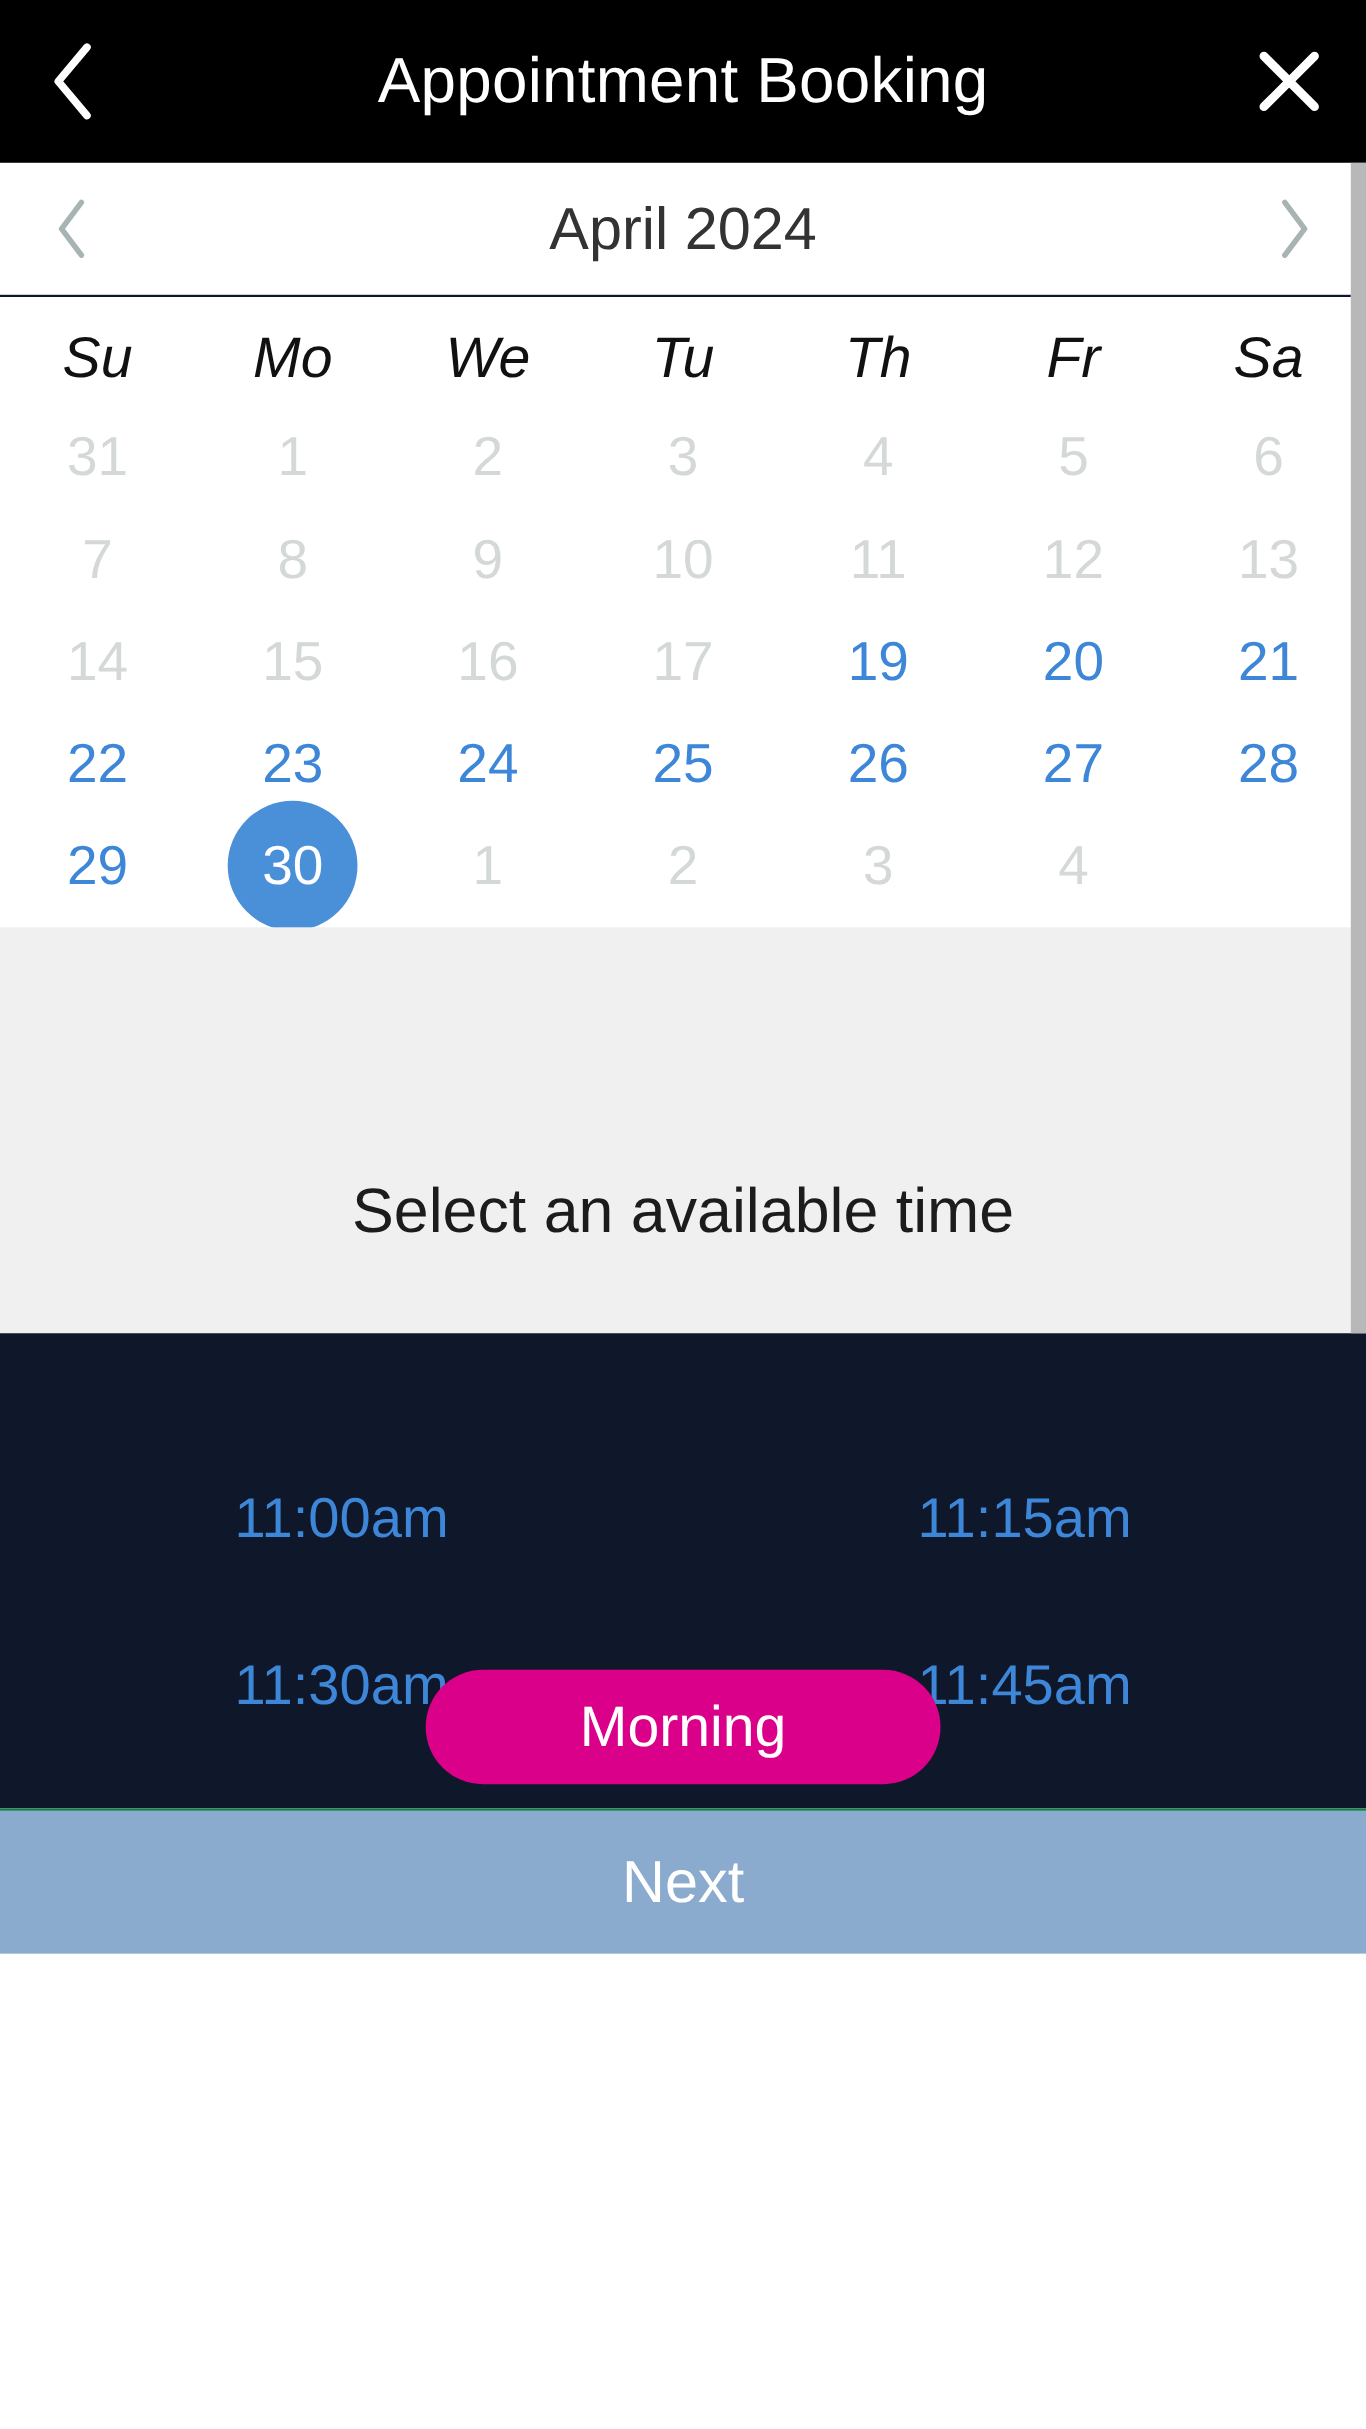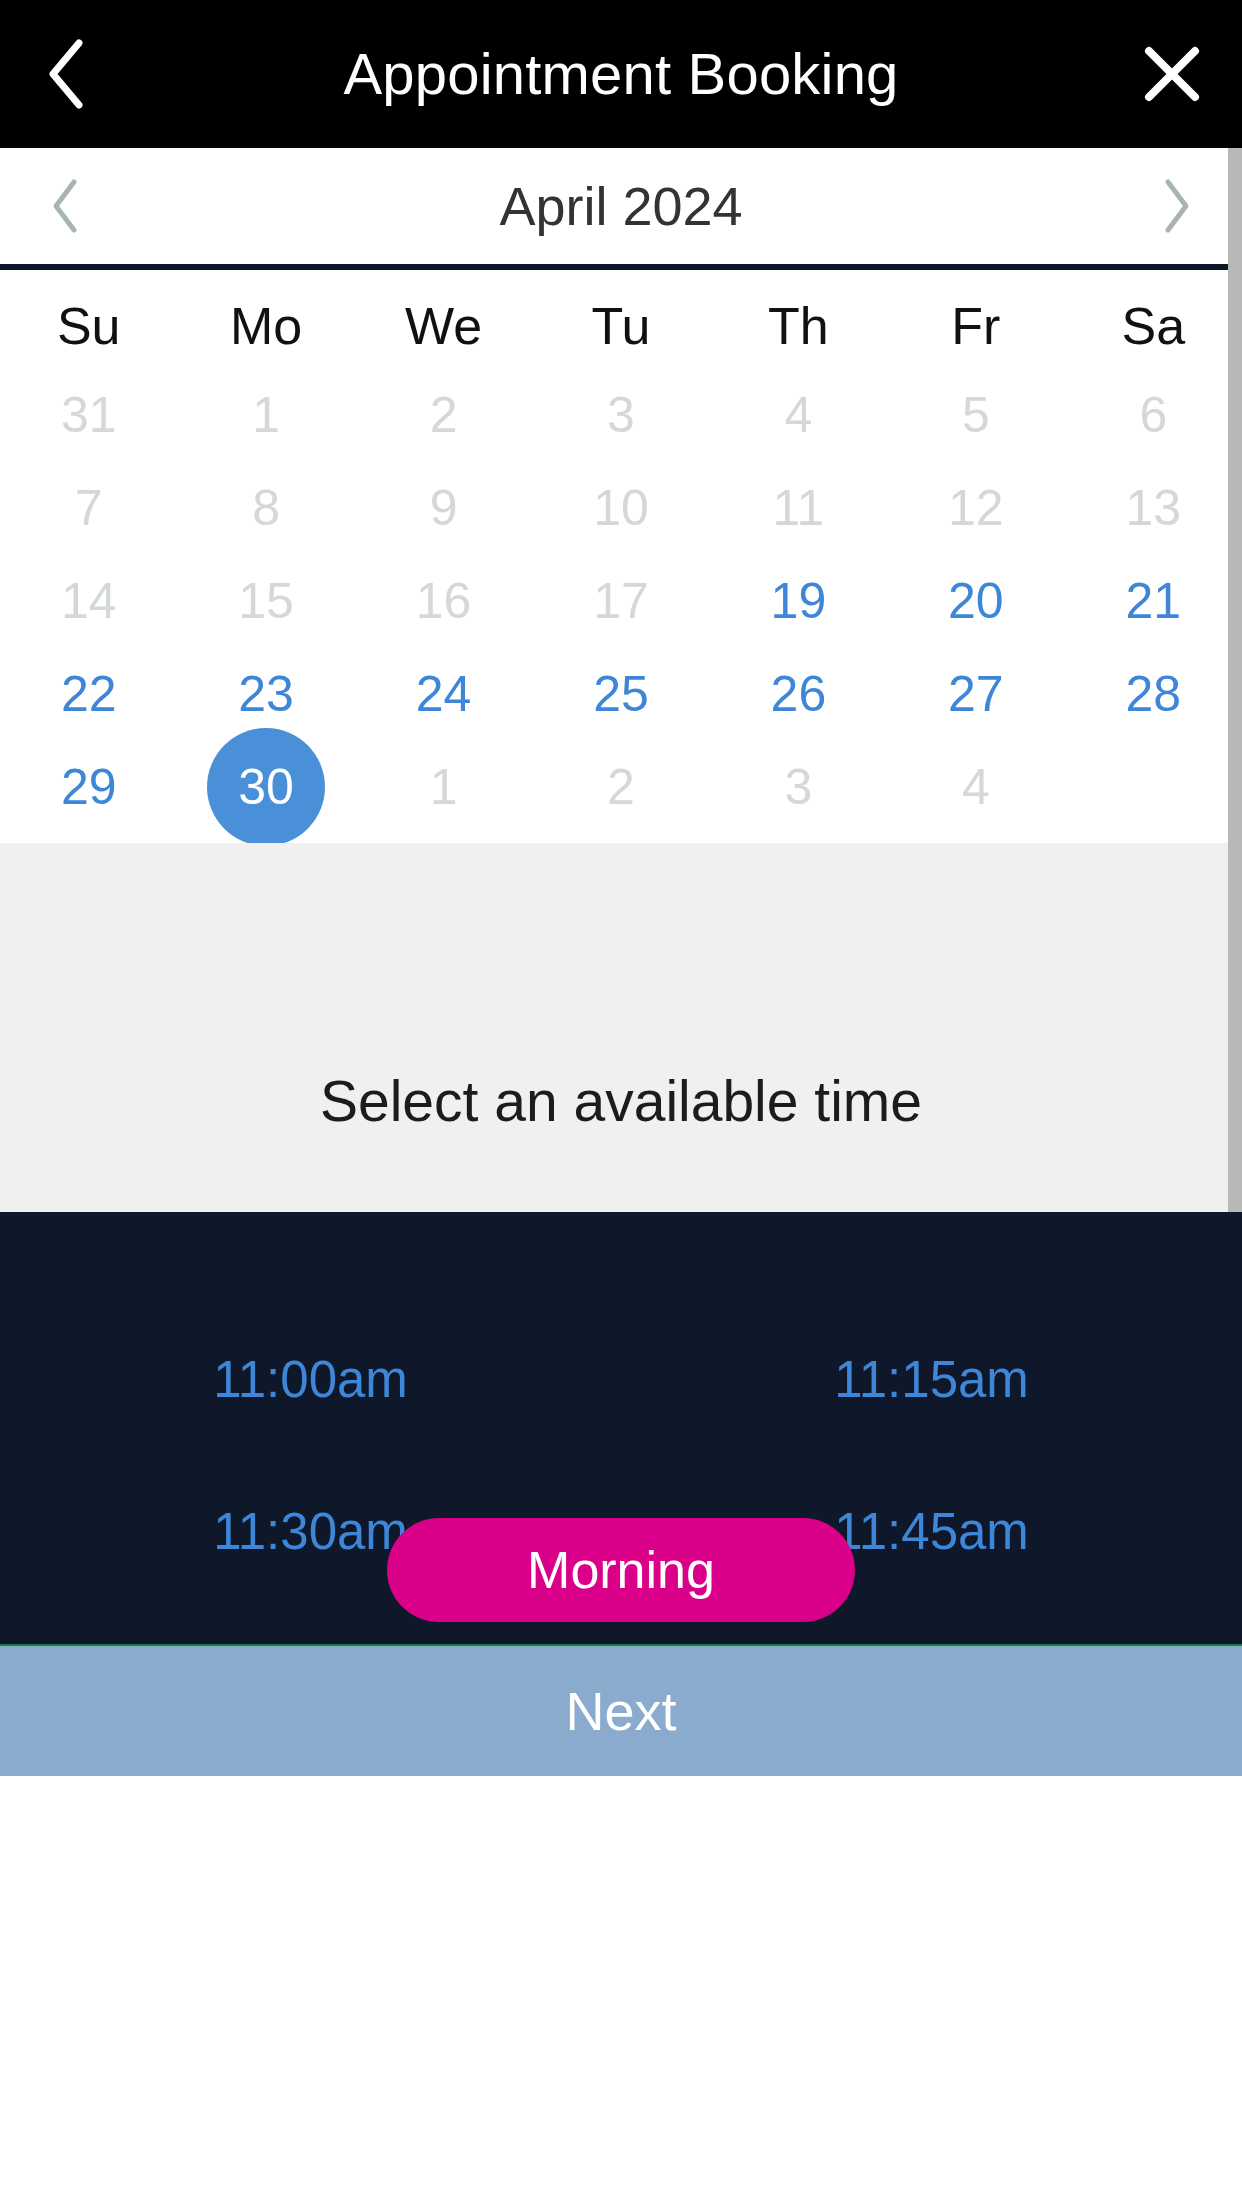--- a/index.html
+++ b/index.html
@@ -58,21 +58,21 @@
 
   
   .calendar {
     background:#ffffff;
     flex:0 0 auto;
   }
   .cal-header {
     position:relative;
     height:122px;
     display:flex; align-items:center;
-    border-bottom:6px solid #0f172a;
+    border-bottom:2px solid #0f172a;
   }
   .cal-nav {
     width:130px; height:122px;
     display:flex; align-items:center; justify-content:center;
   }
   .cal-nav svg { display:block; }
   .cal-month {
     flex:1;
     text-align:center;
     font-size:54px;
@@ -83,20 +83,21 @@
     display:grid;
     grid-template-columns:repeat(7, 1fr);
     padding-top:14px;
   }
   .cal-weekdays div {
     text-align:center;
     font-size:52px;
     color:#111111;
     font-weight:400;
     line-height:84px;
+    font-style:italic;
   }
   .cal-grid {
     display:grid;
     grid-template-columns:repeat(7, 1fr);
     grid-auto-rows:93px;
     padding-bottom:10px;
   }
   .day {
     display:flex; align-items:center; justify-content:center;
     font-size:50px;

